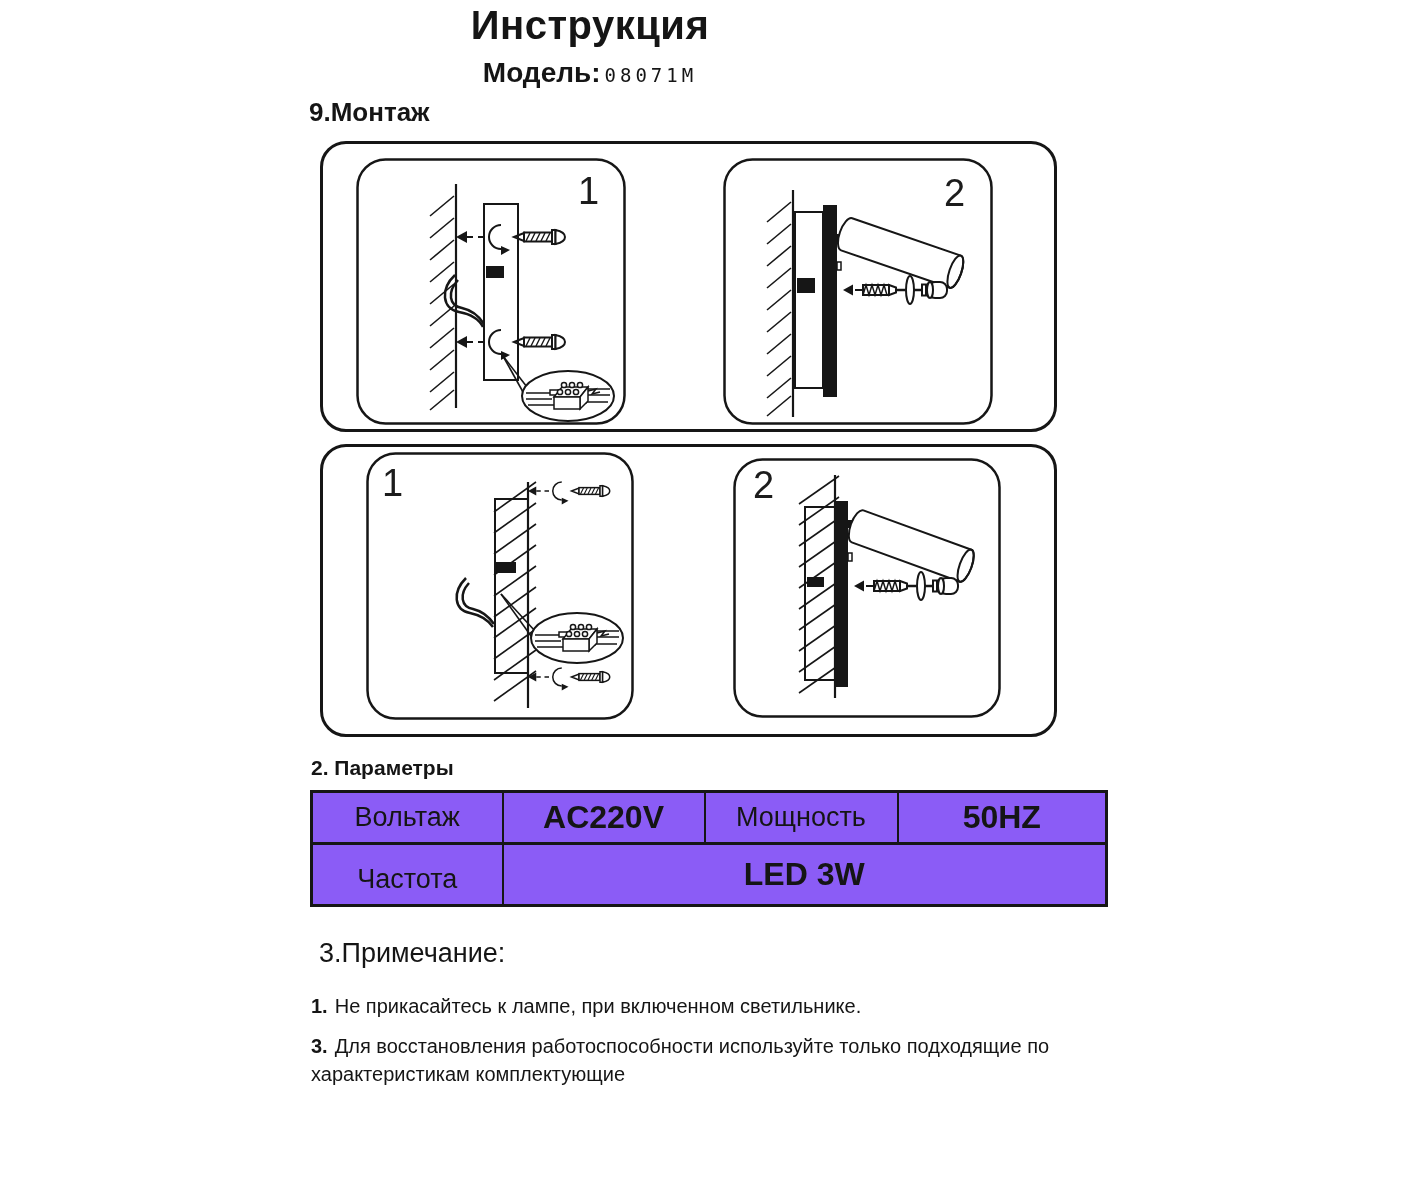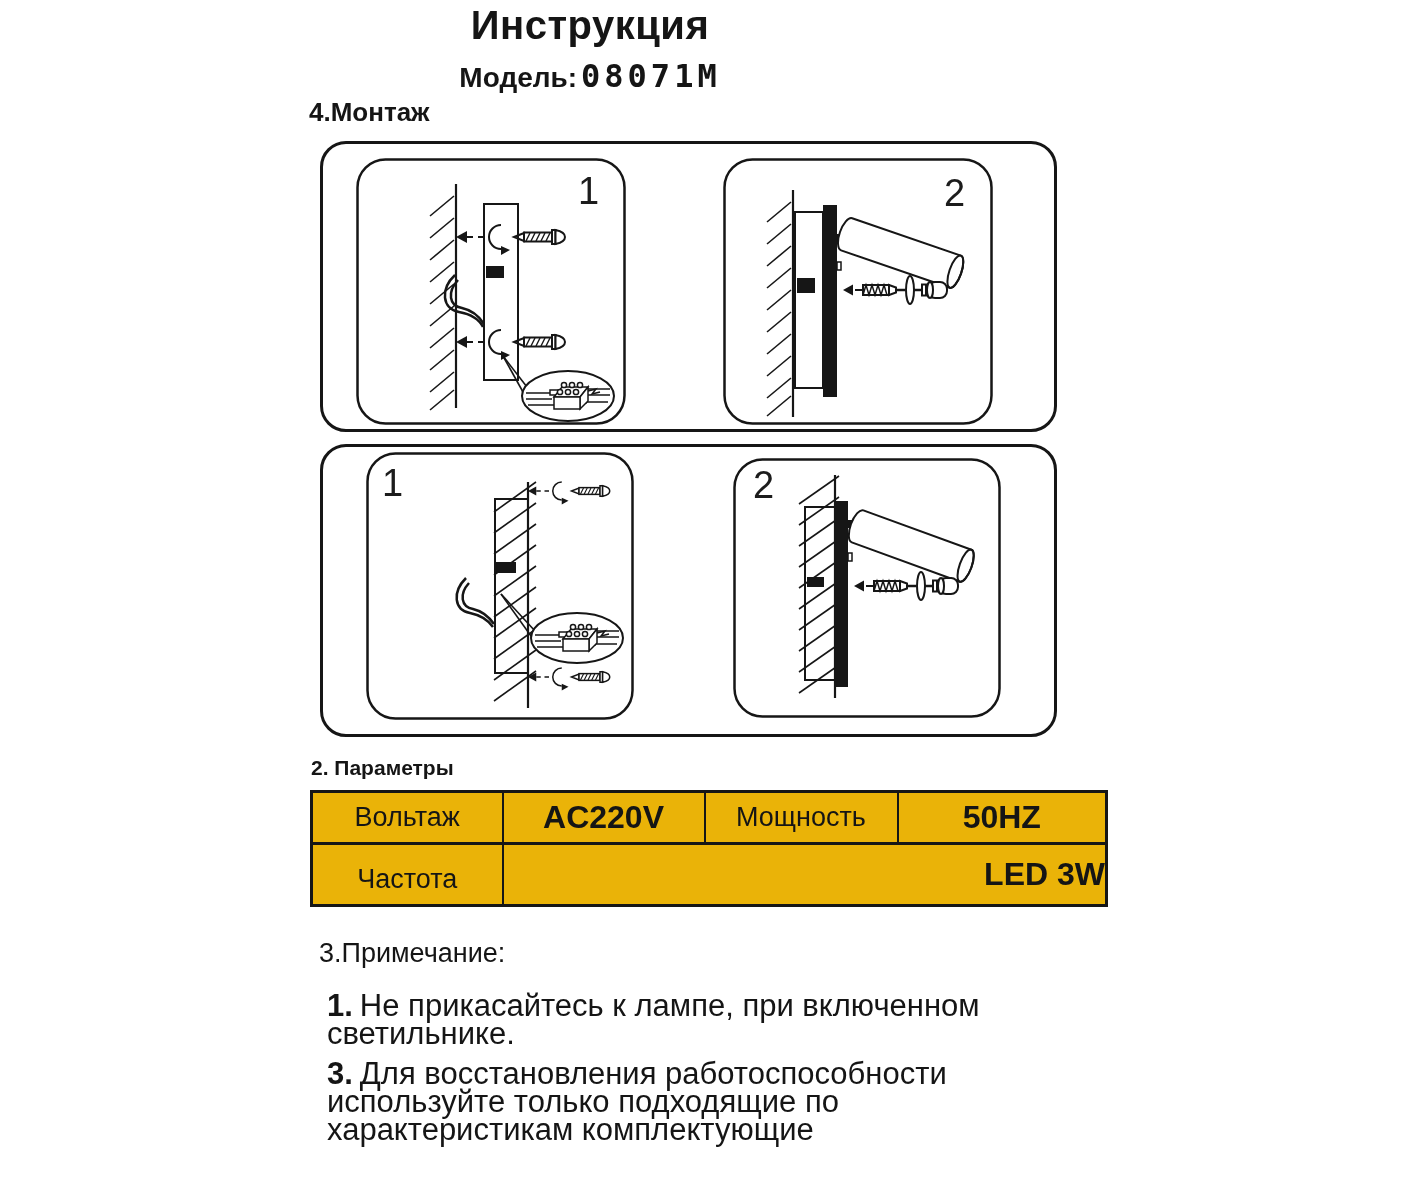--- a/index.html
+++ b/index.html
@@ -6,62 +6,62 @@
   .page{
     position:relative;width:1180px;height:1181px;background:#ffffff;
     font-family:"Liberation Sans",sans-serif;color:#151515;overflow:hidden;
   }
   .title{
     position:absolute;top:3px;left:0;width:100%;text-align:center;
     font-size:40px;font-weight:700;letter-spacing:.5px;
   }
   .model-row{position:absolute;top:57px;left:0;width:100%;text-align:center;white-space:nowrap;}
   .model-label{font-size:28px;font-weight:700;}
-  .model-value{font-family:"DejaVu Sans Mono",monospace;font-size:32px;font-weight:700;letter-spacing:4px;margin-left:4px;margin-top:20px;}
+  .model-value{font-family:"DejaVu Sans Mono",monospace;font-size:19px;font-weight:400;letter-spacing:4px;margin-left:4px;margin-top:20px;}
   .h-mount{position:absolute;left:309px;top:97px;font-size:26px;font-weight:700;}
   .h-params{position:absolute;left:311px;top:756px;font-size:21px;font-weight:700;}
   .h-notes{position:absolute;left:319px;top:938px;font-size:27px;font-weight:400;}
   .panel-outer{
     position:absolute;border:3px solid #161616;border-radius:26px;background:#fff;
   }
   .panel-outer.top{left:320px;top:141px;width:731px;height:285px;}
   .panel-outer.bottom{left:320px;top:444px;width:731px;height:287px;}
   svg.diagram{position:absolute;}
   .stepnum{
     position:absolute;font-size:38px;font-weight:400;color:#1c1c1c;line-height:1;
   }
   table.params{
     position:absolute;left:310px;top:790px;border-collapse:collapse;table-layout:fixed;
-    background:#eab308;
+    background:#8b5cf6;
   }
   table.params td{
     border:2px solid #161616;height:49px;text-align:center;vertical-align:middle;
     font-size:27px;padding:0;
   }
   table.params{border:3px solid #161616;}
   table.params tr{border-bottom:3px solid #161616;}
   table.params td.val{font-weight:700;font-size:32px;}
-  table.params td.span-val{text-align:right;}
+  table.params td.span-val{text-align:center;}
   table.params td.low{padding-top:10px;}
   .notes{position:absolute;left:311px;top:992px;width:815px;}
-  .note{margin:0 0 12px 16px;font-size:31px;line-height:28px;white-space:normal;}
+  .note{margin:0 0 12px 0;font-size:20px;line-height:28px;white-space:normal;}
   .note .num{font-weight:700;margin-right:7px;}
   .note .txt{white-space:pre-line;}
 </style>
 </head>
 <body>
 
 <div class="page">
 
   <div class="title">Инструкция</div>
   <div class="model-row">
     <span class="model-label">Модель:</span><span class="model-value">08071M</span>
   </div>
 
-  <div class="h-mount">4.Монтаж</div>
+  <div class="h-mount">9.Монтаж</div>
 
   <div class="panel-outer top"></div>
   <div class="panel-outer bottom"></div>
 
   <svg width="0" height="0" style="position:absolute">
     <defs>
       <g id="g-screw" stroke="#161616" stroke-width="2" fill="none">
         <polygon points="0,0 11,-6 11,6" fill="#161616" stroke="none"></polygon>
         <line x1="11" y1="0" x2="30" y2="0" stroke-dasharray="6 5"></line>
         <path d="M 45,-12 A 12 12 0 1 0 45,12"></path>

